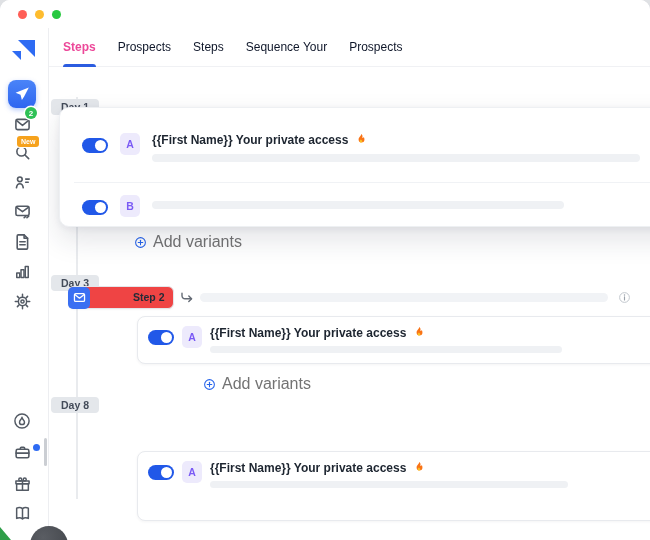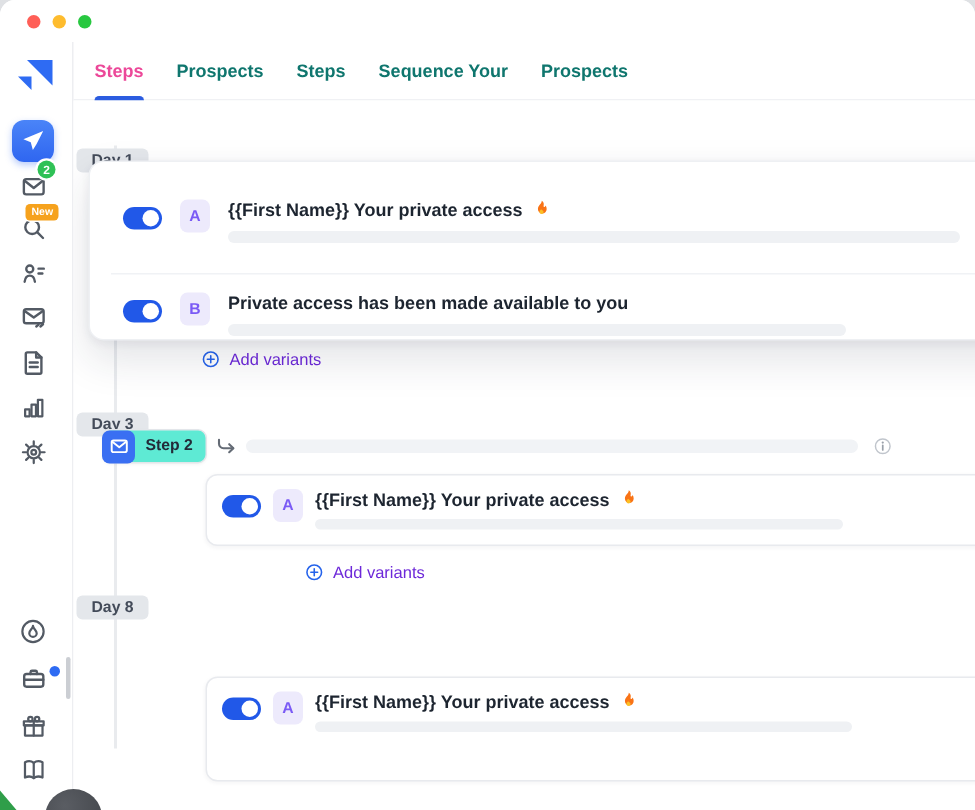--- a/index.html
+++ b/index.html
@@ -29,21 +29,21 @@
   .main{flex:1;min-width:0;display:flex;flex-direction:column;}
   .hdr{height:42px;display:flex;align-items:center;padding-left:11px;border-bottom:1px solid #e9ebef;}
   .crumb-root,.crumb-cur{font-size:13px;font-weight:700;color:#2028336;}
   .crumb-root,.crumb-cur{color:#202833;}
   .crumb-sep{color:#a7adb6;font-size:12px;margin:0 7px;font-weight:400;}
   .hdr-div{width:1px;height:16px;background:#d4d7db;margin:0 12px 0 18px;}
   .toggle-off{width:30px;height:16px;border-radius:9px;background:#abb0b9;position:relative;}
   .toggle-off .knob{position:absolute;left:2px;top:2px;width:12px;height:12px;border-radius:50%;background:#fff;}
 
   .tabs{height:38px;display:flex;align-items:center;gap:22px;padding-left:14px;border-bottom:1px solid #f0f1f4;position:relative;}
-  .tab{font-size:12px;font-weight:700;color:#0f766e;}
+  .tab{font-size:12px;font-weight:400;color:#0f172a;}
   .tab.active{color:#ec4899;font-weight:700;}
   .tab-underline{position:absolute;left:14px;bottom:-1px;width:33px;height:3px;border-radius:3px 3px 0 0;background:#2b5ce0;}
 
   
   .content{position:relative;flex:1;overflow:hidden;background:#fff;}
   .timeline{position:absolute;left:27px;top:30px;width:2px;height:402px;background:#e9ebee;z-index:0;}
 
   .day-pill{position:absolute;left:2px;height:16px;padding:0 10px;display:inline-flex;align-items:center;background:#e4e7eb;border-radius:4px;font-size:10.5px;font-weight:700;color:#434b59;z-index:2;}
 
   
@@ -53,25 +53,25 @@
   .row-div{border-top:1px solid #f0f2f5;margin-left:14px;}
 
   .toggle-on{width:26px;height:15px;border-radius:8px;background:#2158e8;position:relative;flex:0 0 26px;}
   .toggle-on .knob{position:absolute;right:2px;top:2px;width:11px;height:11px;border-radius:50%;background:#fff;}
   .vbadge{width:20px;height:22px;margin:0 12px;border-radius:5px;background:#edeafc;color:#7a5af5;font-size:10.5px;font-weight:700;display:flex;align-items:center;justify-content:center;flex:0 0 20px;}
   .vcol{display:flex;flex-direction:column;}
   .vsubject{font-size:12px;font-weight:700;color:#1d2530;line-height:15px;white-space:nowrap;}
   .skel{height:8px;border-radius:4px;background:#eff1f4;margin-top:6px;}
   .flame{vertical-align:-1px;margin-left:3px;}
 
-  .add-variants{position:absolute;display:flex;align-items:center;gap:6px;color:#6d28d9;font-size:11px;font-weight:500;z-index:2;}
+  .add-variants{position:absolute;display:flex;align-items:center;gap:6px;color:#737373;font-size:16px;font-weight:500;z-index:2;}
 
   
   .step-row{position:absolute;display:flex;align-items:center;z-index:2;}
-  .step-pill{display:flex;align-items:center;background:#5eead4;border:1px solid #e3e6ea;border-radius:6px;box-shadow:0 1px 2px rgba(0,0,0,.04);}
+  .step-pill{display:flex;align-items:center;background:#ef4444;border:1px solid #e3e6ea;border-radius:6px;box-shadow:0 1px 2px rgba(0,0,0,.04);gap:36px;}
   .step-ico{width:22px;height:22px;border-radius:5px;background:#3a6ff2;display:flex;align-items:center;justify-content:center;margin:-1px;}
   .step-label{padding:0 8px;font-size:10.5px;font-weight:700;color:#232b38;line-height:21px;}
   .step-glyph{margin:0 6px;color:#646b75;display:flex;}
   .step-skel{height:9px;border-radius:4.5px;background:#f1f3f6;}
   .info-ico{margin-left:10px;display:flex;}
 
   
   .mini-card{position:absolute;left:88px;width:562px;background:#fff;border:1px solid #e8eaee;border-radius:8px;box-shadow:0 1px 3px rgba(30,35,60,.05);z-index:2;box-sizing:border-box;padding:9px 0 0 10px;}
   .mini-card .vrow2{display:flex;align-items:flex-start;}
   .vrow2 .toggle-on{margin-top:4px;}
@@ -234,21 +234,20 @@
                 <span class="skel" style="width:488px"></span>
               </span>
             </div>
             <div class="row-div" style="margin-top:13px"></div>
             <div class="vrow">
               <span class="toggle-on">
                   <span class="knob"></span>
                 </span>
               <span class="vbadge">B</span>
               <span class="vcol">
-                <span class="vsubject emojiable">Private access has been made available to you</span>
                 <span class="skel" style="width:412px"></span>
               </span>
             </div>
           </div>
 
           <div class="add-variants" style="left:85px;top:166px">
             <svg width="13" height="13" viewBox="0 0 16 16" fill="none" stroke="#2563eb" stroke-width="1.3" stroke-linecap="round">
                 <circle cx="8" cy="8" r="6"></circle>
                 <line x1="8" y1="5.2" x2="8" y2="10.8"></line>
                 <line x1="5.2" y1="8" x2="10.8" y2="8"></line>

